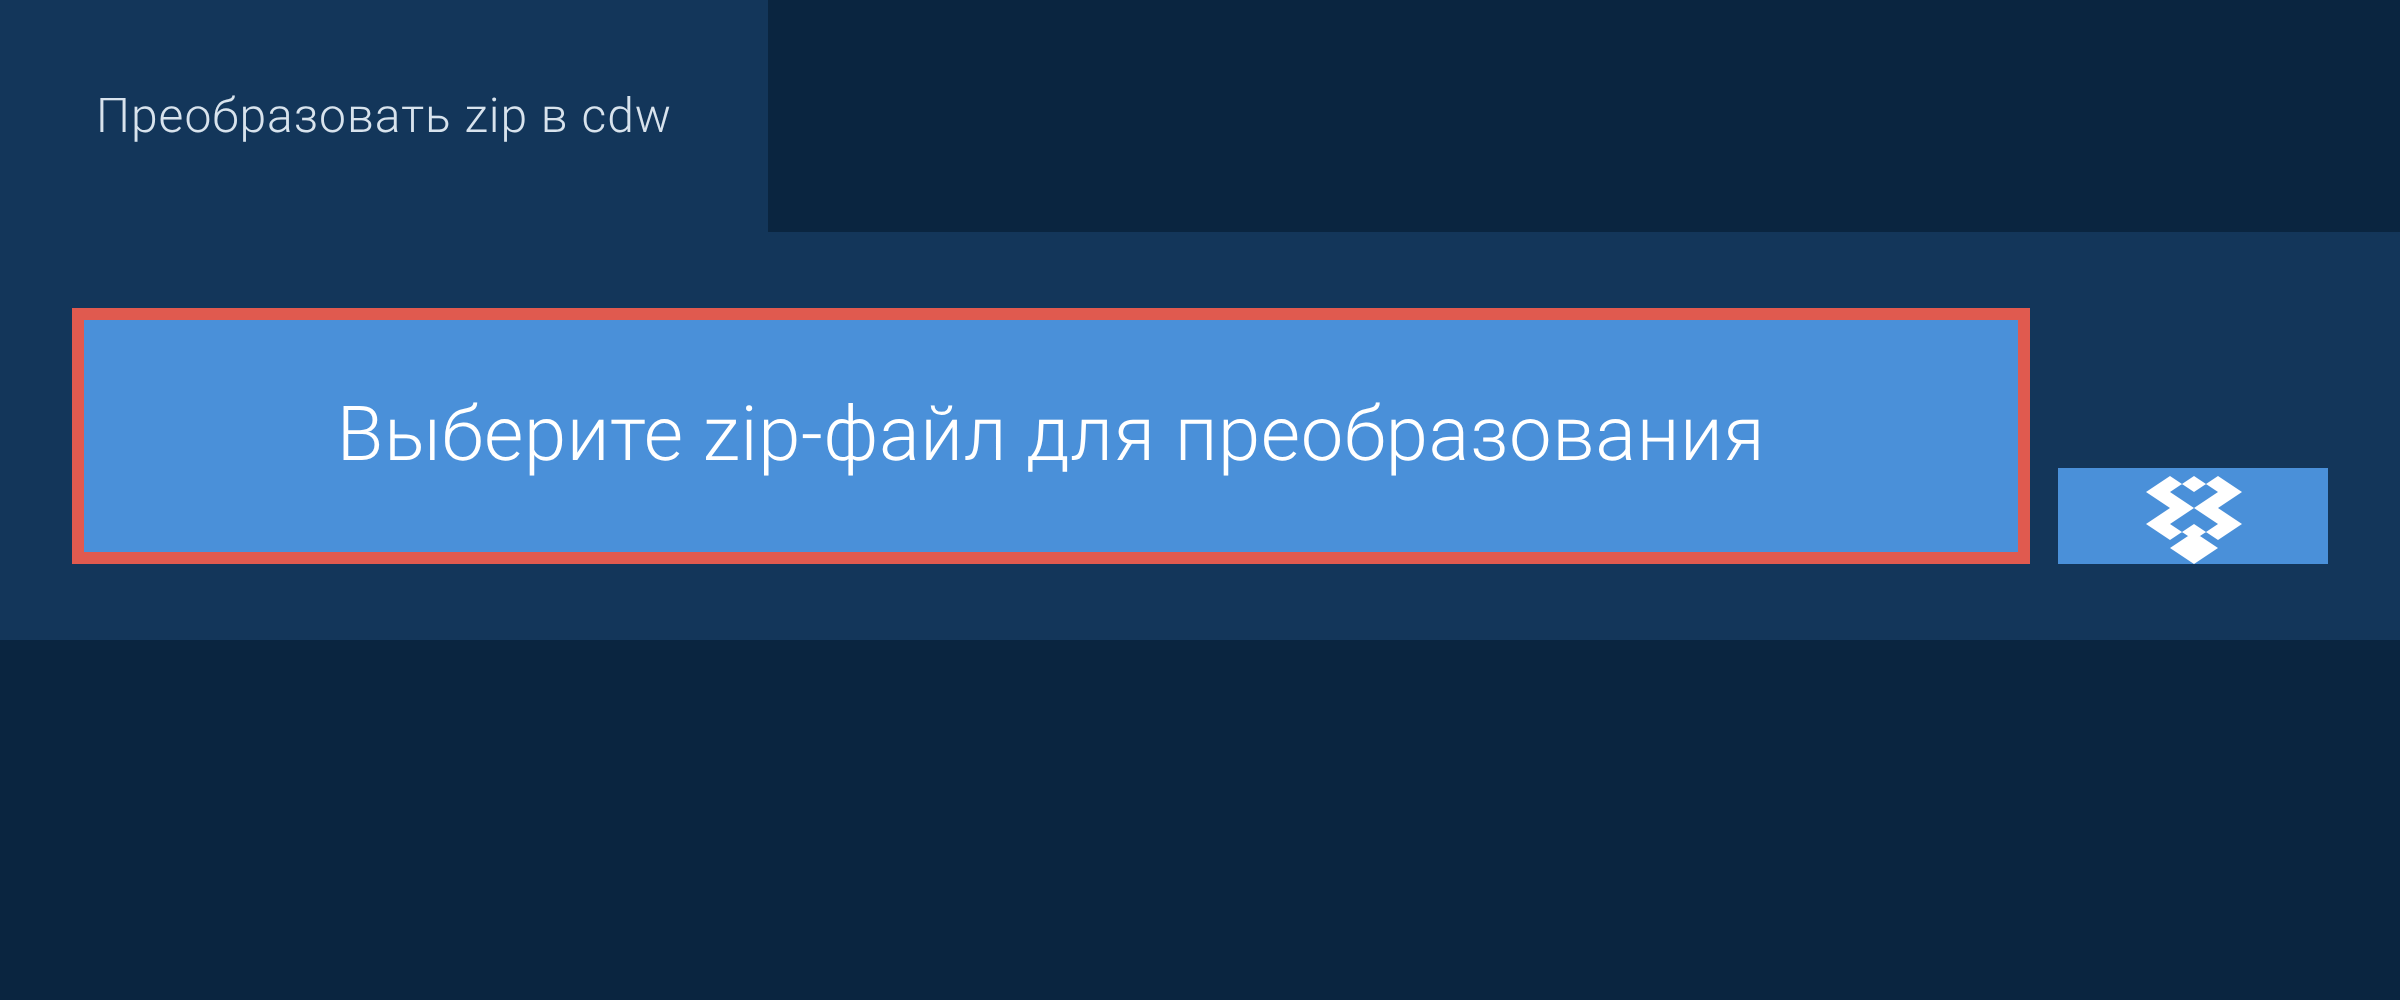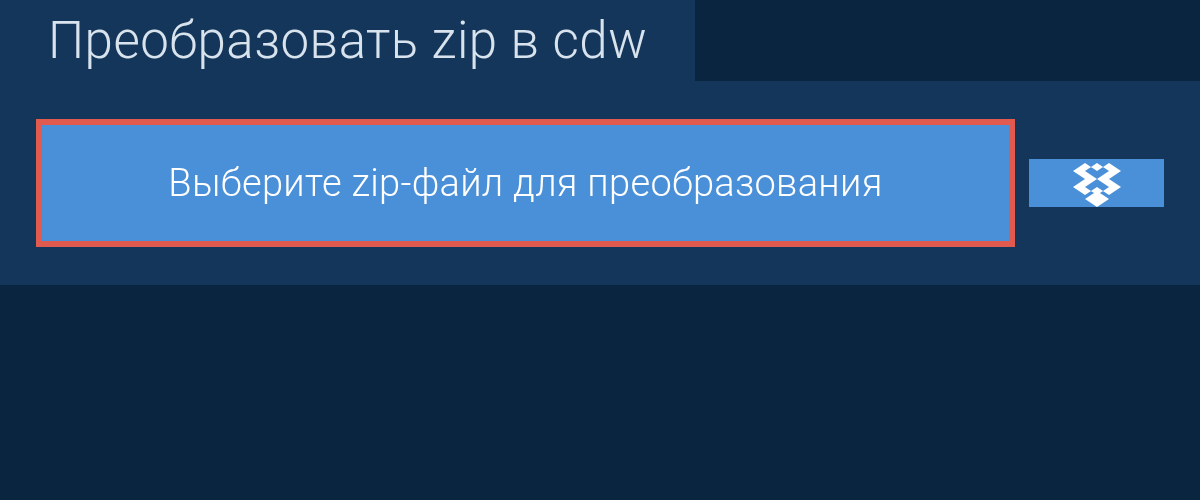--- a/index.html
+++ b/index.html
@@ -13,34 +13,34 @@
       background: #0a2540;
       font-family: -apple-system, BlinkMacSystemFont, "Segoe UI", Roboto, Arial, sans-serif;
       overflow: hidden;
     }
     .tab-container {
       display: flex;
     }
     .tab {
       background: #13365a;
       color: #d8e3ed;
-      font-size: 51px;
+      font-size: 24px;
       font-weight: 300;
-      padding: 11px 48px;
+      padding: 44px 48px;
       letter-spacing: 0.5px;
     }
     .content-panel {
       background: #13365a;
       margin-top: 0;
       padding: 38px 36px;
     }
     .button-row {
       display: flex;
       gap: 14px;
-      align-items: center;
+      align-items: flex-end;
     }
     .file-select-button {
       flex: 1;
       background: #4a90d9;
       border: 6px solid #e05a4f;
       color: #ffffff;
       font-size: 38px;
       font-weight: 300;
       padding: 36px 20px;
       text-align: center;

